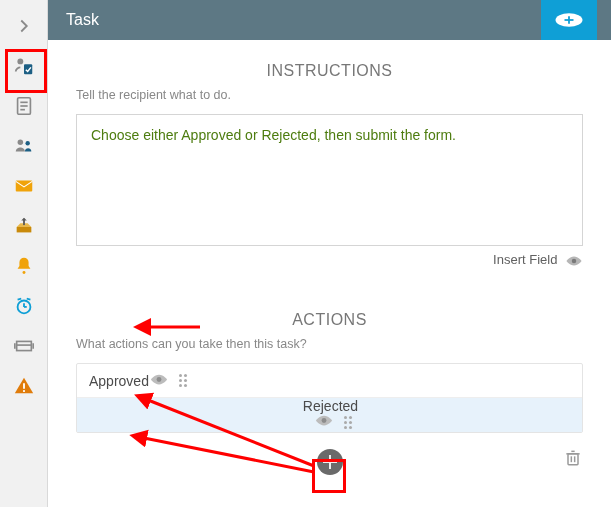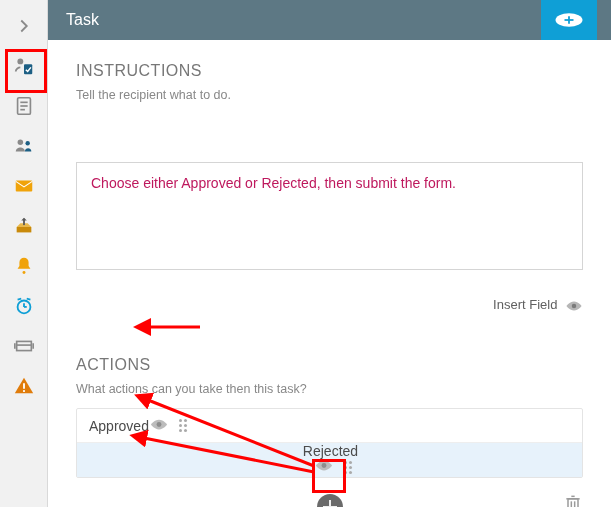--- a/index.html
+++ b/index.html
@@ -10,24 +10,24 @@
   .sidebar svg { width: 22px; height: 22px; }
   .highlight-box { position: absolute; border: 3px solid #ff0000; pointer-events: none; }
 
   .main { flex: 1; display: flex; flex-direction: column; }
   .header { height: 40px; background: #5d7884; display: flex; align-items: center; justify-content: space-between; padding: 0 14px 0 18px; color: #fff; }
   .header .title { font-size: 16px; font-weight: 400; }
   .header .add-tab { width: 56px; height: 40px; background: #0f9fd6; display: flex; align-items: center; justify-content: center; cursor: pointer; }
   .header .add-tab svg { width: 30px; height: 16px; }
 
   .content { flex: 1; padding: 22px 28px 10px 28px; overflow: auto; }
-  .section-title { font-size: 16px; color: #777; letter-spacing: .5px; margin-bottom: 4px; }
+  .section-title { font-size: 16px; color: #777; letter-spacing: .5px; margin-bottom: 4px; text-align: center; }
   .section-sub { font-size: 12.5px; color: #888; margin-bottom: 12px; margin-top: 8px; }
-  .textarea-box { width: 100%; height: 108px; border: 1px solid #d5d5d5; background:#fff; padding: 12px 14px; font-size: 14px; color: #be185d; resize: none; font-family: inherit; margin-top: 48px; }
-  .insert-row { text-align: right; margin-top: 23px; font-size: 13px; color: #606060; }
+  .textarea-box { width: 100%; height: 132px; border: 1px solid #d5d5d5; background:#fff; padding: 12px 14px; font-size: 14px; color: #4d7c0f; resize: none; font-family: inherit; }
+  .insert-row { text-align: right; margin-top: 2px; font-size: 13px; color: #606060; }
   .insert-row .eye { display: inline-flex; vertical-align: middle; margin-left: 4px; }
 
   .actions-wrap { margin-top: 44px; position: relative; }
   .action-list { border: 1px solid #e4e4e4; border-radius: 2px; }
   .action-item { height: 34px; display: flex; align-items: center; padding: 0 10px 0 12px; font-size: 14px; color: #4b4b4b; cursor: pointer; border-bottom: 1px solid #eee; }
   .action-item:last-child { border-bottom: none; }
   .action-item.selected { background: #e7f2fb; flex-direction: column; }
   .action-ctrl { display: flex; align-items: center; gap: 8px; }
   .dots { display: flex; flex-direction: column; gap: 2px; margin-left: 2px; }
   .dots span { width: 3px; height: 3px; background: #aaa; border-radius: 50%; display: block; box-shadow: 5px 0 0 #aaa; }

